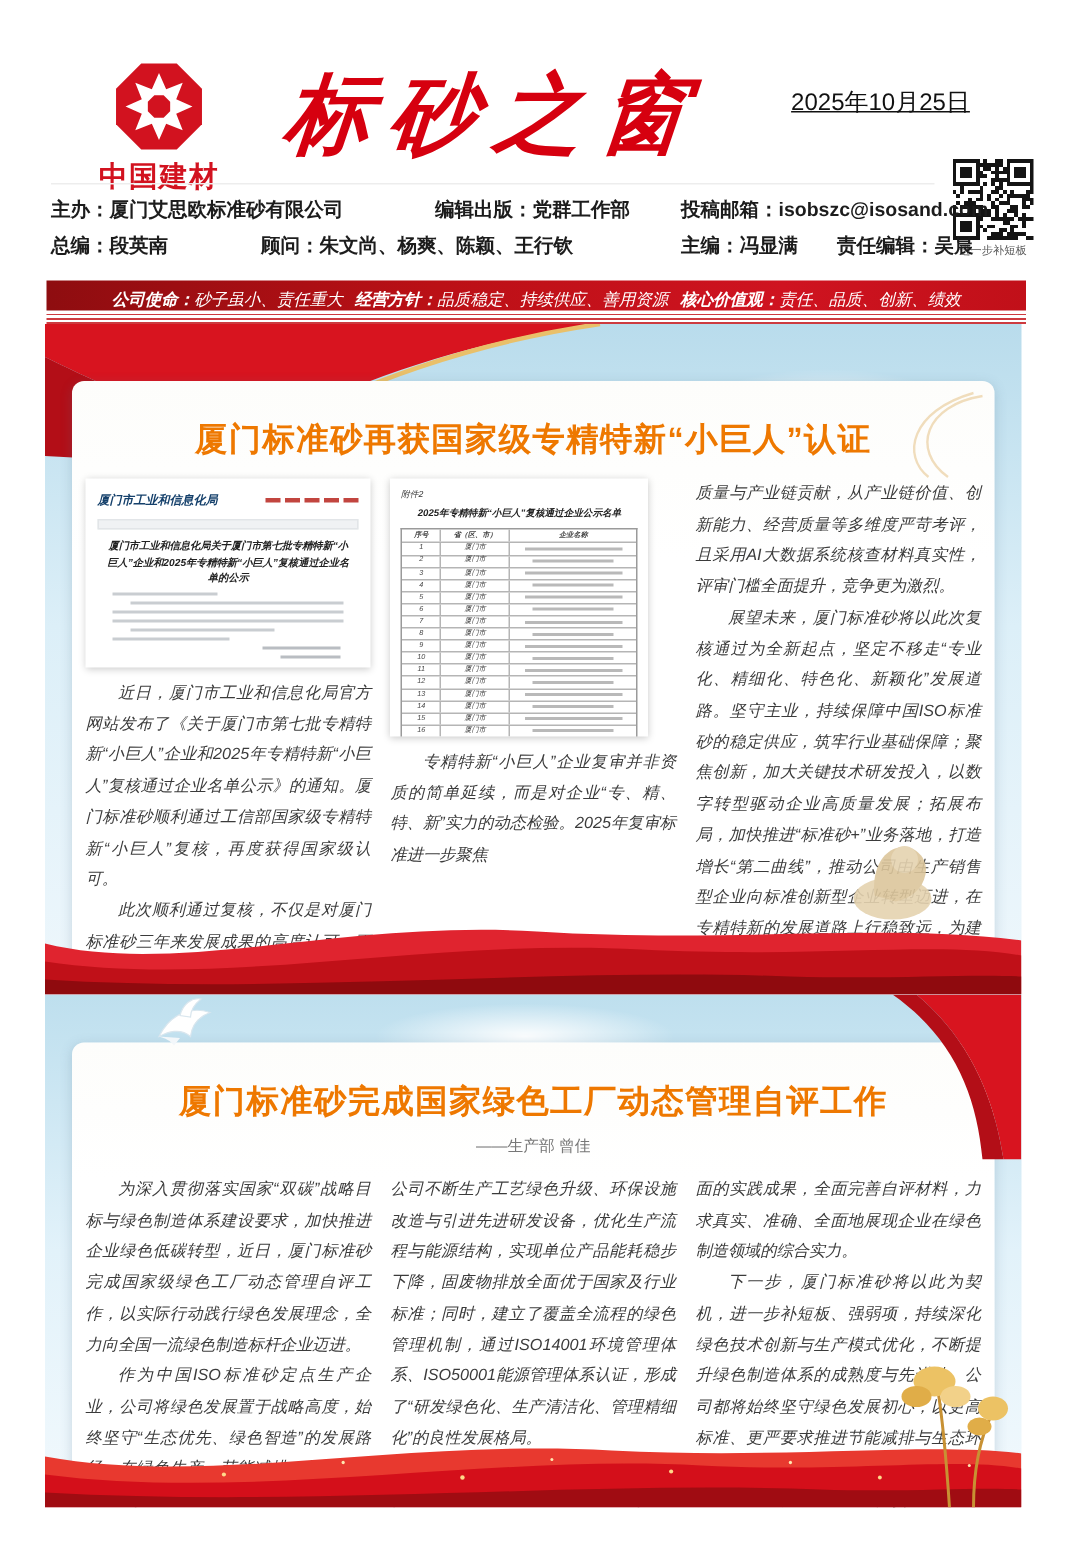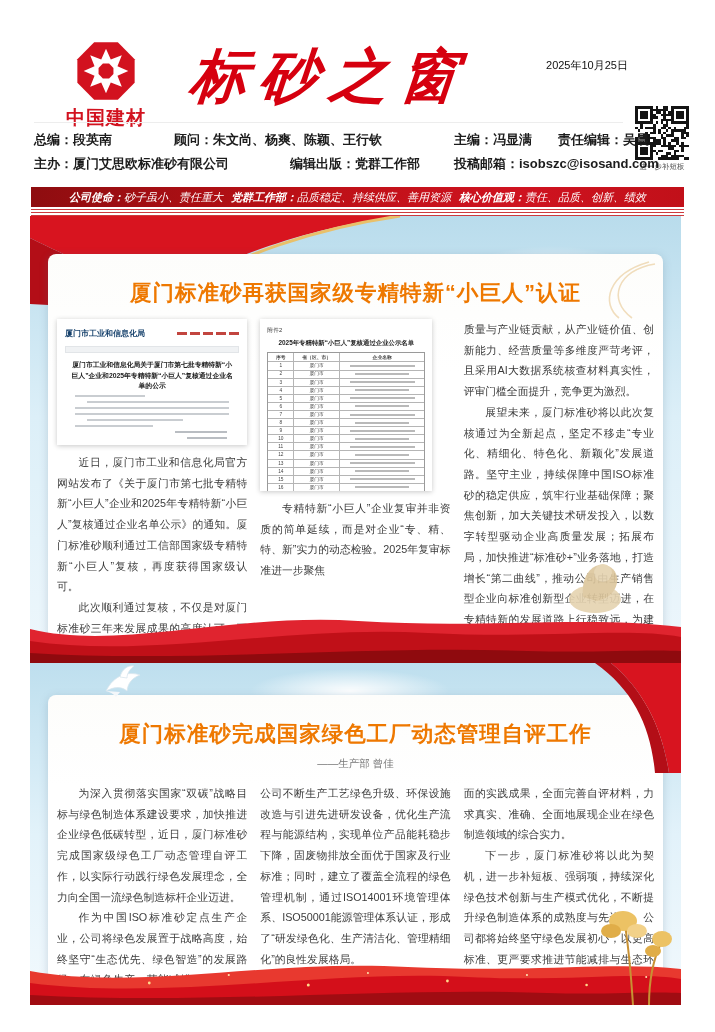--- a/index.html
+++ b/index.html
@@ -9,52 +9,52 @@
   
   .header{position:relative;height:187px;}
   .logo{position:absolute;left:64px;top:40px;width:84px;text-align:center;}
   .logo svg{width:62px;height:62px;display:block;margin:0 auto;}
   .logo-text{font-size:19px;font-weight:bold;color:#d2121f;letter-spacing:1px;margin-top:3px;}
   .masthead-title{position:absolute;left:160px;top:38px;width:340px;text-align:center;
     font-family:"DejaVu Serif","Liberation Serif",serif;font-style:italic;font-weight:bold;
     font-size:58px;color:#d6000f;letter-spacing:12px;transform:skewX(-5deg);white-space:nowrap;}
   .issue-block{position:absolute;right:48px;top:52px;width:160px;text-align:center;color:#111;}
   .issue-no{font-size:17px;font-weight:600;}
-  .issue-date{font-size:11px;font-weight:500;margin-top:6px;}
+  .issue-date{font-size:16px;font-weight:500;margin-top:6px;text-decoration:underline;}
   .qr-wrap{position:absolute;right:24px;top:106px;width:58px;text-align:center;}
   .qr-wrap svg{width:54px;height:54px;display:block;margin:0 auto;background:#fff;}
   .qr-caption{font-size:7.5px;color:#555;margin-top:2px;white-space:nowrap;}
   .header-info{position:absolute;left:34px;right:92px;bottom:8px;border-top:1px solid #ededed;padding-top:8px;}
   .info-row{position:relative;height:24px;font-size:13px;font-weight:600;color:#1c1c1c;}
   .info-row span{position:absolute;top:0;white-space:nowrap;}
   .ir1-a{left:0;} .ir1-b{left:256px;} .ir1-c{left:420px;}
   .ir2-a{left:0;} .ir2-b{left:140px;} .ir2-c{left:420px;} .ir2-d{left:524px;}
 
   
-  .banner{margin:0 31px;height:20px;display:flex;align-items:center;justify-content:center;
+  .banner{margin:0 31px;height:20px;display:flex;align-items:flex-end;justify-content:center;
     background:linear-gradient(95deg,#8e0d10,#bb1016 40%,#cf1320 75%,#c11019);
     color:#fff;font-size:11px;white-space:nowrap;
     font-family:"DejaVu Serif","Liberation Serif",serif;font-style:italic;}
   .banner b{font-weight:bold;margin-left:8px;}
   .banner b:first-child{margin-left:0;}
   .stripes{margin:2px 31px 0 31px;height:7px;
     background:repeating-linear-gradient(180deg,#cd3a3f 0 1.2px,#ffffff 1.2px 3px);}
 
   
   .section{position:relative;margin:0 30px;width:651px;overflow:hidden;}
   .sec1{height:447px;background:linear-gradient(180deg,#b9dcec,#dcEFf8 45%,#eef7fc);}
   .sec2{height:342px;background:linear-gradient(180deg,#bedfee,#e2f2fa 50%,#f2f9fd);}
   .cloud{position:absolute;background:radial-gradient(closest-side,rgba(255,255,255,.95),rgba(255,255,255,0));border-radius:50%;}
   .card{position:absolute;left:18px;right:18px;background:linear-gradient(180deg,#fdfdfb,#ffffff 30%);
     border-radius:8px;box-shadow:0 2px 8px rgba(80,110,140,.25);z-index:1;}
   .card1{top:38px;bottom:14px;}
   .card2{top:32px;bottom:6px;}
   .art-title{margin:24px 20px 0 20px;text-align:center;font-size:21.5px;font-weight:bold;color:#ee7800;letter-spacing:1px;}
   .art-byline{margin-top:9px;text-align:center;font-size:10.5px;color:#777;}
-  .cols{display:flex;gap:13px;padding:12px 9px 0 9px;}
+  .cols{display:flex;gap:13px;padding:12px 9px 0 9px;font-style:italic;}
   .col{flex:1;min-width:0;font-size:10.8px;line-height:1.92;text-align:justify;color:#3b3b3b;}
   .col p{margin:0;}
   .col p.ind{text-indent:2em;}
 
   
   .fig{background:#fff;box-shadow:0 1px 5px rgba(0,0,0,.22);margin-bottom:7px;}
   .fig-site{height:126px;padding:7px 8px;box-sizing:border-box;overflow:hidden;}
   .fig-site-head{display:flex;align-items:center;justify-content:space-between;}
   .fig-site-name{font-family:"DejaVu Serif","Liberation Serif",serif;font-weight:bold;font-size:8px;color:#15406b;white-space:nowrap;}
   .fig-nav{display:flex;gap:3px;}
@@ -111,37 +111,37 @@
     <div class="qr-wrap">
       <svg id="qr-svg" viewBox="0 0 21 21" shape-rendering="crispEdges">
           <rect width="21" height="21" fill="#fff"></rect>
           <path d="M0 0h1v1h-1zM1 0h1v1h-1zM2 0h1v1h-1zM3 0h1v1h-1zM4 0h1v1h-1zM5 0h1v1h-1zM6 0h1v1h-1zM8 0h1v1h-1zM11 0h1v1h-1zM12 0h1v1h-1zM14 0h1v1h-1zM15 0h1v1h-1zM16 0h1v1h-1zM17 0h1v1h-1zM18 0h1v1h-1zM19 0h1v1h-1zM20 0h1v1h-1zM0 1h1v1h-1zM6 1h1v1h-1zM7 1h1v1h-1zM8 1h1v1h-1zM9 1h1v1h-1zM10 1h1v1h-1zM11 1h1v1h-1zM12 1h1v1h-1zM14 1h1v1h-1zM20 1h1v1h-1zM0 2h1v1h-1zM2 2h1v1h-1zM3 2h1v1h-1zM4 2h1v1h-1zM6 2h1v1h-1zM8 2h1v1h-1zM9 2h1v1h-1zM11 2h1v1h-1zM13 2h1v1h-1zM14 2h1v1h-1zM16 2h1v1h-1zM17 2h1v1h-1zM18 2h1v1h-1zM20 2h1v1h-1zM0 3h1v1h-1zM2 3h1v1h-1zM3 3h1v1h-1zM4 3h1v1h-1zM6 3h1v1h-1zM7 3h1v1h-1zM10 3h1v1h-1zM11 3h1v1h-1zM12 3h1v1h-1zM13 3h1v1h-1zM14 3h1v1h-1zM16 3h1v1h-1zM17 3h1v1h-1zM18 3h1v1h-1zM20 3h1v1h-1zM0 4h1v1h-1zM2 4h1v1h-1zM3 4h1v1h-1zM4 4h1v1h-1zM6 4h1v1h-1zM7 4h1v1h-1zM8 4h1v1h-1zM11 4h1v1h-1zM14 4h1v1h-1zM16 4h1v1h-1zM17 4h1v1h-1zM18 4h1v1h-1zM20 4h1v1h-1zM0 5h1v1h-1zM6 5h1v1h-1zM10 5h1v1h-1zM11 5h1v1h-1zM12 5h1v1h-1zM13 5h1v1h-1zM14 5h1v1h-1zM20 5h1v1h-1zM0 6h1v1h-1zM1 6h1v1h-1zM2 6h1v1h-1zM3 6h1v1h-1zM4 6h1v1h-1zM5 6h1v1h-1zM6 6h1v1h-1zM8 6h1v1h-1zM10 6h1v1h-1zM12 6h1v1h-1zM14 6h1v1h-1zM15 6h1v1h-1zM16 6h1v1h-1zM17 6h1v1h-1zM18 6h1v1h-1zM19 6h1v1h-1zM20 6h1v1h-1zM2 7h1v1h-1zM7 7h1v1h-1zM11 7h1v1h-1zM12 7h1v1h-1zM20 7h1v1h-1zM0 8h1v1h-1zM2 8h1v1h-1zM4 8h1v1h-1zM5 8h1v1h-1zM6 8h1v1h-1zM7 8h1v1h-1zM10 8h1v1h-1zM11 8h1v1h-1zM13 8h1v1h-1zM15 8h1v1h-1zM19 8h1v1h-1zM20 8h1v1h-1zM1 9h1v1h-1zM7 9h1v1h-1zM9 9h1v1h-1zM12 9h1v1h-1zM14 9h1v1h-1zM15 9h1v1h-1zM16 9h1v1h-1zM17 9h1v1h-1zM18 9h1v1h-1zM19 9h1v1h-1zM4 10h1v1h-1zM6 10h1v1h-1zM7 10h1v1h-1zM9 10h1v1h-1zM11 10h1v1h-1zM14 10h1v1h-1zM18 10h1v1h-1zM19 10h1v1h-1zM20 10h1v1h-1zM1 11h1v1h-1zM3 11h1v1h-1zM4 11h1v1h-1zM5 11h1v1h-1zM10 11h1v1h-1zM12 11h1v1h-1zM13 11h1v1h-1zM14 11h1v1h-1zM18 11h1v1h-1zM20 11h1v1h-1zM0 12h1v1h-1zM2 12h1v1h-1zM3 12h1v1h-1zM4 12h1v1h-1zM5 12h1v1h-1zM6 12h1v1h-1zM7 12h1v1h-1zM10 12h1v1h-1zM11 12h1v1h-1zM15 12h1v1h-1zM16 12h1v1h-1zM18 12h1v1h-1zM19 12h1v1h-1zM0 13h1v1h-1zM4 13h1v1h-1zM5 13h1v1h-1zM7 13h1v1h-1zM8 13h1v1h-1zM9 13h1v1h-1zM11 13h1v1h-1zM14 13h1v1h-1zM15 13h1v1h-1zM16 13h1v1h-1zM0 14h1v1h-1zM1 14h1v1h-1zM2 14h1v1h-1zM3 14h1v1h-1zM4 14h1v1h-1zM5 14h1v1h-1zM6 14h1v1h-1zM7 14h1v1h-1zM8 14h1v1h-1zM9 14h1v1h-1zM11 14h1v1h-1zM13 14h1v1h-1zM16 14h1v1h-1zM18 14h1v1h-1zM0 15h1v1h-1zM6 15h1v1h-1zM7 15h1v1h-1zM10 15h1v1h-1zM11 15h1v1h-1zM12 15h1v1h-1zM13 15h1v1h-1zM14 15h1v1h-1zM15 15h1v1h-1zM17 15h1v1h-1zM18 15h1v1h-1zM19 15h1v1h-1zM20 15h1v1h-1zM0 16h1v1h-1zM2 16h1v1h-1zM3 16h1v1h-1zM4 16h1v1h-1zM6 16h1v1h-1zM13 16h1v1h-1zM14 16h1v1h-1zM18 16h1v1h-1zM0 17h1v1h-1zM2 17h1v1h-1zM3 17h1v1h-1zM4 17h1v1h-1zM6 17h1v1h-1zM7 17h1v1h-1zM9 17h1v1h-1zM10 17h1v1h-1zM15 17h1v1h-1zM16 17h1v1h-1zM18 17h1v1h-1zM0 18h1v1h-1zM2 18h1v1h-1zM3 18h1v1h-1zM4 18h1v1h-1zM6 18h1v1h-1zM8 18h1v1h-1zM12 18h1v1h-1zM13 18h1v1h-1zM15 18h1v1h-1zM0 19h1v1h-1zM6 19h1v1h-1zM10 19h1v1h-1zM11 19h1v1h-1zM12 19h1v1h-1zM14 19h1v1h-1zM15 19h1v1h-1zM16 19h1v1h-1zM17 19h1v1h-1zM18 19h1v1h-1zM0 20h1v1h-1zM1 20h1v1h-1zM2 20h1v1h-1zM3 20h1v1h-1zM4 20h1v1h-1zM5 20h1v1h-1zM6 20h1v1h-1zM9 20h1v1h-1zM10 20h1v1h-1zM11 20h1v1h-1zM12 20h1v1h-1zM13 20h1v1h-1zM14 20h1v1h-1zM15 20h1v1h-1zM16 20h1v1h-1zM19 20h1v1h-1zM20 20h1v1h-1z" fill="#141414"></path>
         </svg>
       <div class="qr-caption">进一步补短板</div>
     </div>
 
     <div class="header-info">
       <div class="info-row">
+        <span class="ir1-a">主办：厦门艾思欧标准砂有限公司</span>
+        <span class="ir1-b">编辑出版：党群工作部</span>
+        <span class="ir1-c">投稿邮箱：isobszc@isosand.com</span>
+      </div>
+      <div class="info-row">
         <span class="ir2-a">总编：段英南</span>
         <span class="ir2-b">顾问：朱文尚、杨爽、陈颖、王行钦</span>
         <span class="ir2-c">主编：冯显满</span>
         <span class="ir2-d">责任编辑：吴晨</span>
       </div>
-      <div class="info-row">
-        <span class="ir1-a">主办：厦门艾思欧标准砂有限公司</span>
-        <span class="ir1-b">编辑出版：党群工作部</span>
-        <span class="ir1-c">投稿邮箱：isobszc@isosand.com</span>
-      </div>
     </div>
   </div>
 
   <div class="banner">
     <b>公司使命：</b>
       <span>砂子虽小、责任重大</span>
-    <b>党群工作部：</b>
+    <b>经营方针：</b>
       <span>品质稳定、持续供应、善用资源</span>
     <b>核心价值观：</b>
       <span>责任、品质、创新、绩效</span>
   </div>
   <div class="stripes"></div>
 
   <div class="section sec1">
     <div class="cloud" style="right:40px;top:30px;width:180px;height:60px;"></div>
     <div class="cloud" style="right:160px;top:80px;width:140px;height:50px;"></div>
     <svg class="ribbon-tl" viewBox="0 0 390 96" preserveAspectRatio="none">

